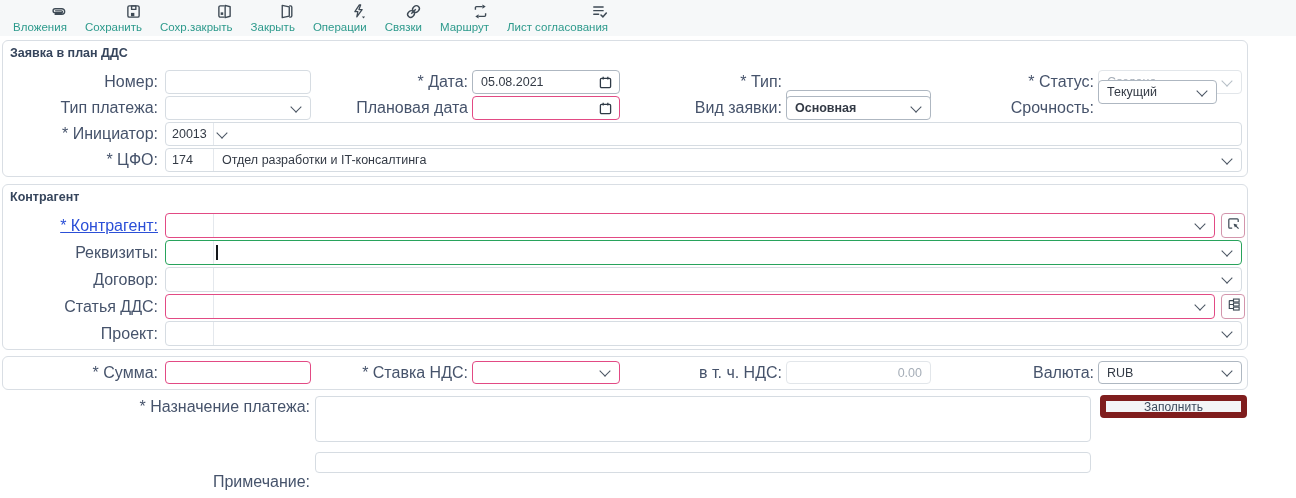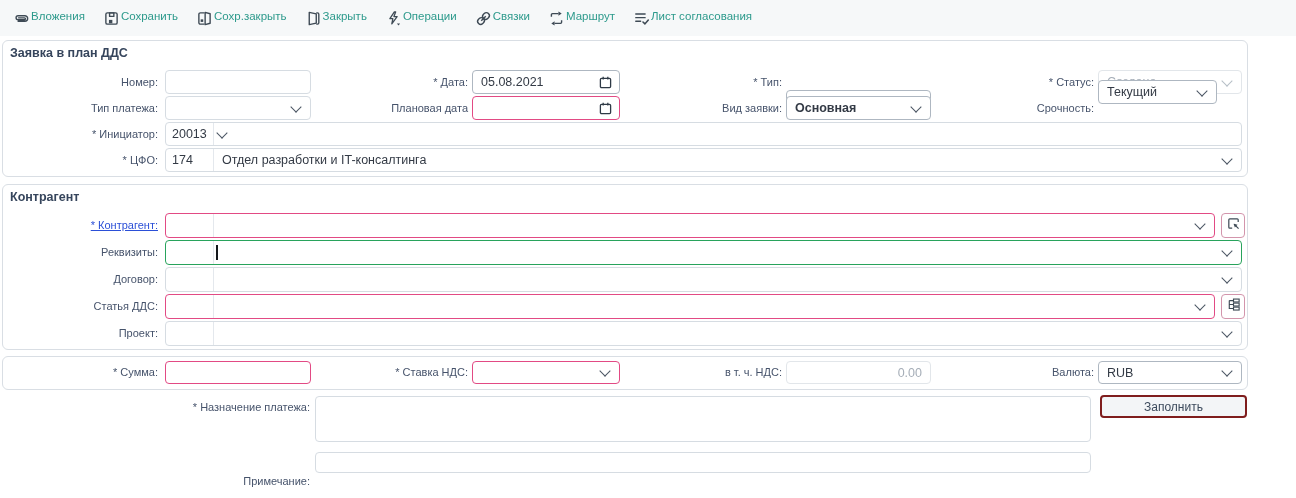--- a/index.html
+++ b/index.html
@@ -1,29 +1,29 @@
 <!DOCTYPE html>
 <html><head>
 <meta charset="utf-8">
 <style>
   html,body{margin:0;padding:0;background:#fff;}
   #app{position:relative;width:1296px;height:498px;background:#ffffff;overflow:hidden;
        font-family:"Liberation Sans","DejaVu Sans",sans-serif;}
   
   .toolbar{position:absolute;left:0;top:0;width:100%;height:36px;background:#f6f8f9;
            display:flex;align-items:center;padding-left:4px;box-sizing:border-box;}
-  .tbtn{display:flex;align-items:flex-start;justify-content:center;
+  .tbtn{display:flex;flex-direction:column;align-items:flex-end;justify-content:center;
         gap:1px;padding:1px 9px;cursor:pointer;}
   .tbtn svg{display:block;}
   .tlabel{font-size:11.5px;color:#2d9a8c;line-height:1.1;white-space:nowrap;}
   
   .panel{position:absolute;border:1px solid #d9dee4;border-radius:6px;background:#fff;box-sizing:border-box;}
   .ptitle{position:absolute;font-size:12.5px;font-weight:bold;color:#36455c;white-space:nowrap;}
   
-  .lbl{position:absolute;font-size:11px;color:#46536b;text-align:right;white-space:nowrap;}
+  .lbl{position:absolute;font-size:16px;color:#46536b;text-align:right;white-space:nowrap;}
   .lh24{line-height:24px;} .lh25{line-height:25px;} .lh23{line-height:23px;} .lh21{line-height:21px;}
   .link{color:#2b4fd7;text-decoration:underline;cursor:pointer;}
   
   .fld{position:absolute;box-sizing:border-box;border:1px solid #d6dce2;border-radius:4px;background:#fff;
        font-size:12.5px;color:#333a45;display:flex;align-items:center;overflow:hidden;}
   .filled{border-color:#aeb7c1;}
   .req{border-color:#e24a84;}
   .ok{border-color:#28a35c;}
   .dis{border-color:#e2e6ea;}
   .dis .cval{color:#a6aeb8;}
@@ -35,21 +35,21 @@
         transform:rotate(45deg);margin:-3px 10px 0 4px;}
   .calwrap{flex:none;margin-right:7px;display:flex;align-items:center;}
   .caret{flex:none;width:1.5px;height:15px;background:#15181c;margin-left:2px;}
   .inp{position:absolute;box-sizing:border-box;border:1px solid #d6dce2;border-radius:4px;background:#fff;
        font-family:"Liberation Sans","DejaVu Sans",sans-serif;font-size:12.5px;color:#333a45;
        padding:0 8px;outline:none;}
   .inp:disabled{border-color:#e2e6ea;color:#a6aeb8;background:#fff;text-align:right;}
   textarea.inp{resize:none;padding-top:3px;}
   .sbtn{position:absolute;box-sizing:border-box;border:1px solid #d395ac;border-radius:4px;background:#fff;
         display:flex;align-items:center;justify-content:center;cursor:pointer;padding:0;}
-  .fillbtn{position:absolute;box-sizing:border-box;border:2px solid #7f1d1d;border-radius:4px;background:#f3f5f7;
+  .fillbtn{position:absolute;box-sizing:border-box;border:6px solid #7f1d1d;border-radius:4px;background:#f3f5f7;
         font-size:12px;color:#3c4a5c;display:flex;align-items:center;justify-content:center;cursor:pointer;}
 </style>
 </head>
 <body>
 
 <div id="app">
 
   <div class="toolbar">
     <div class="tbtn">
       <span>

